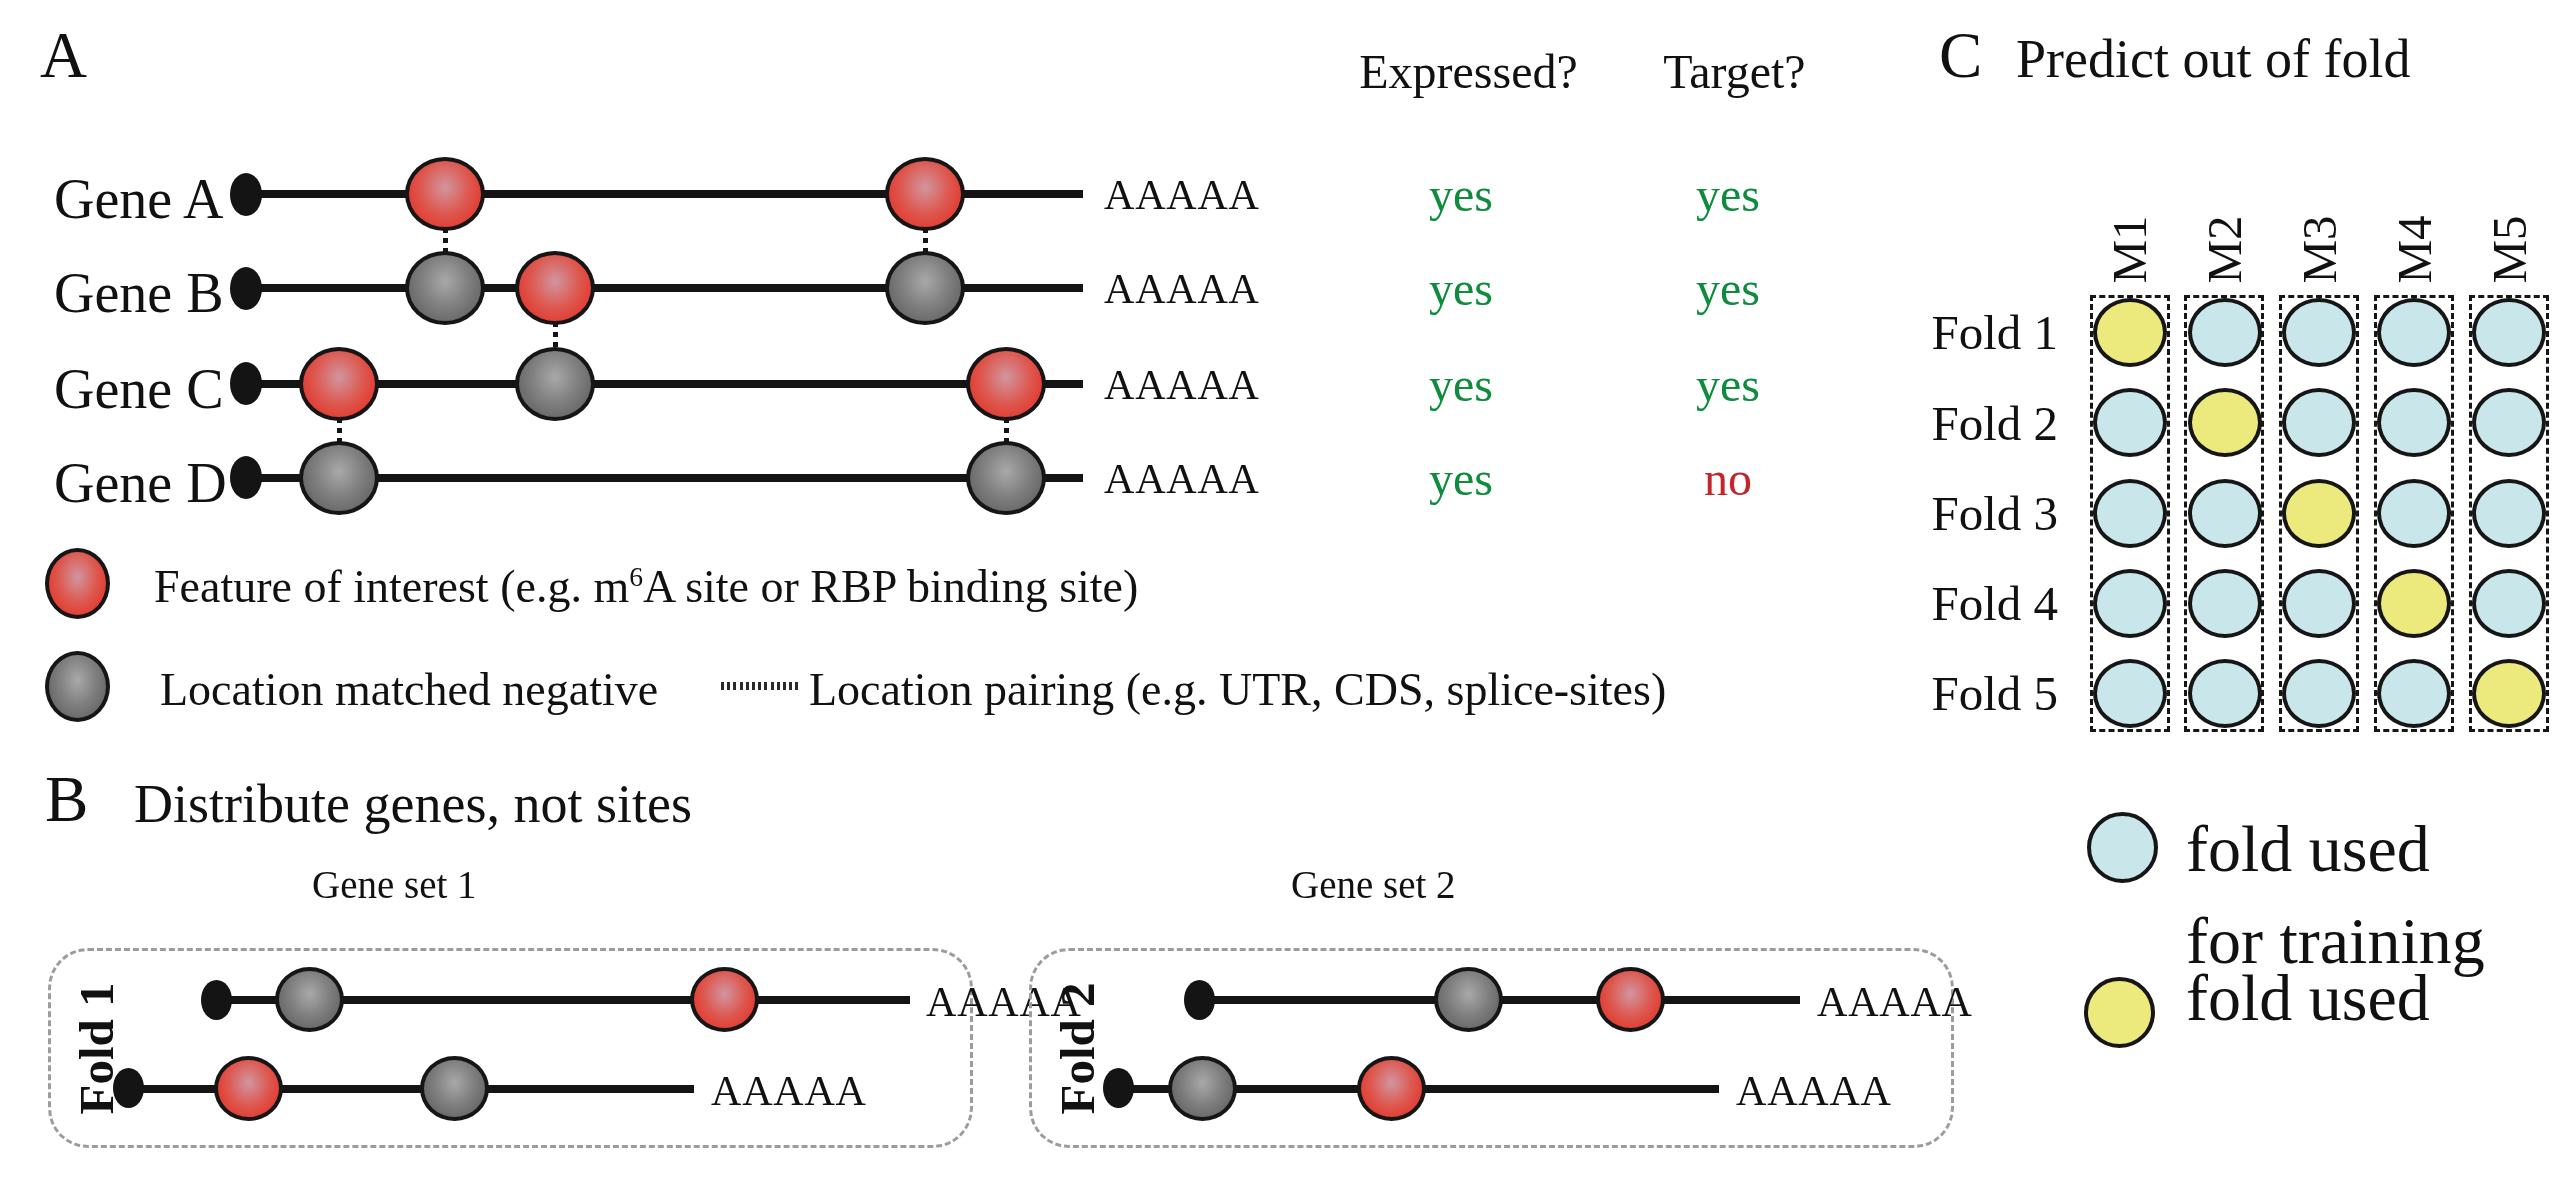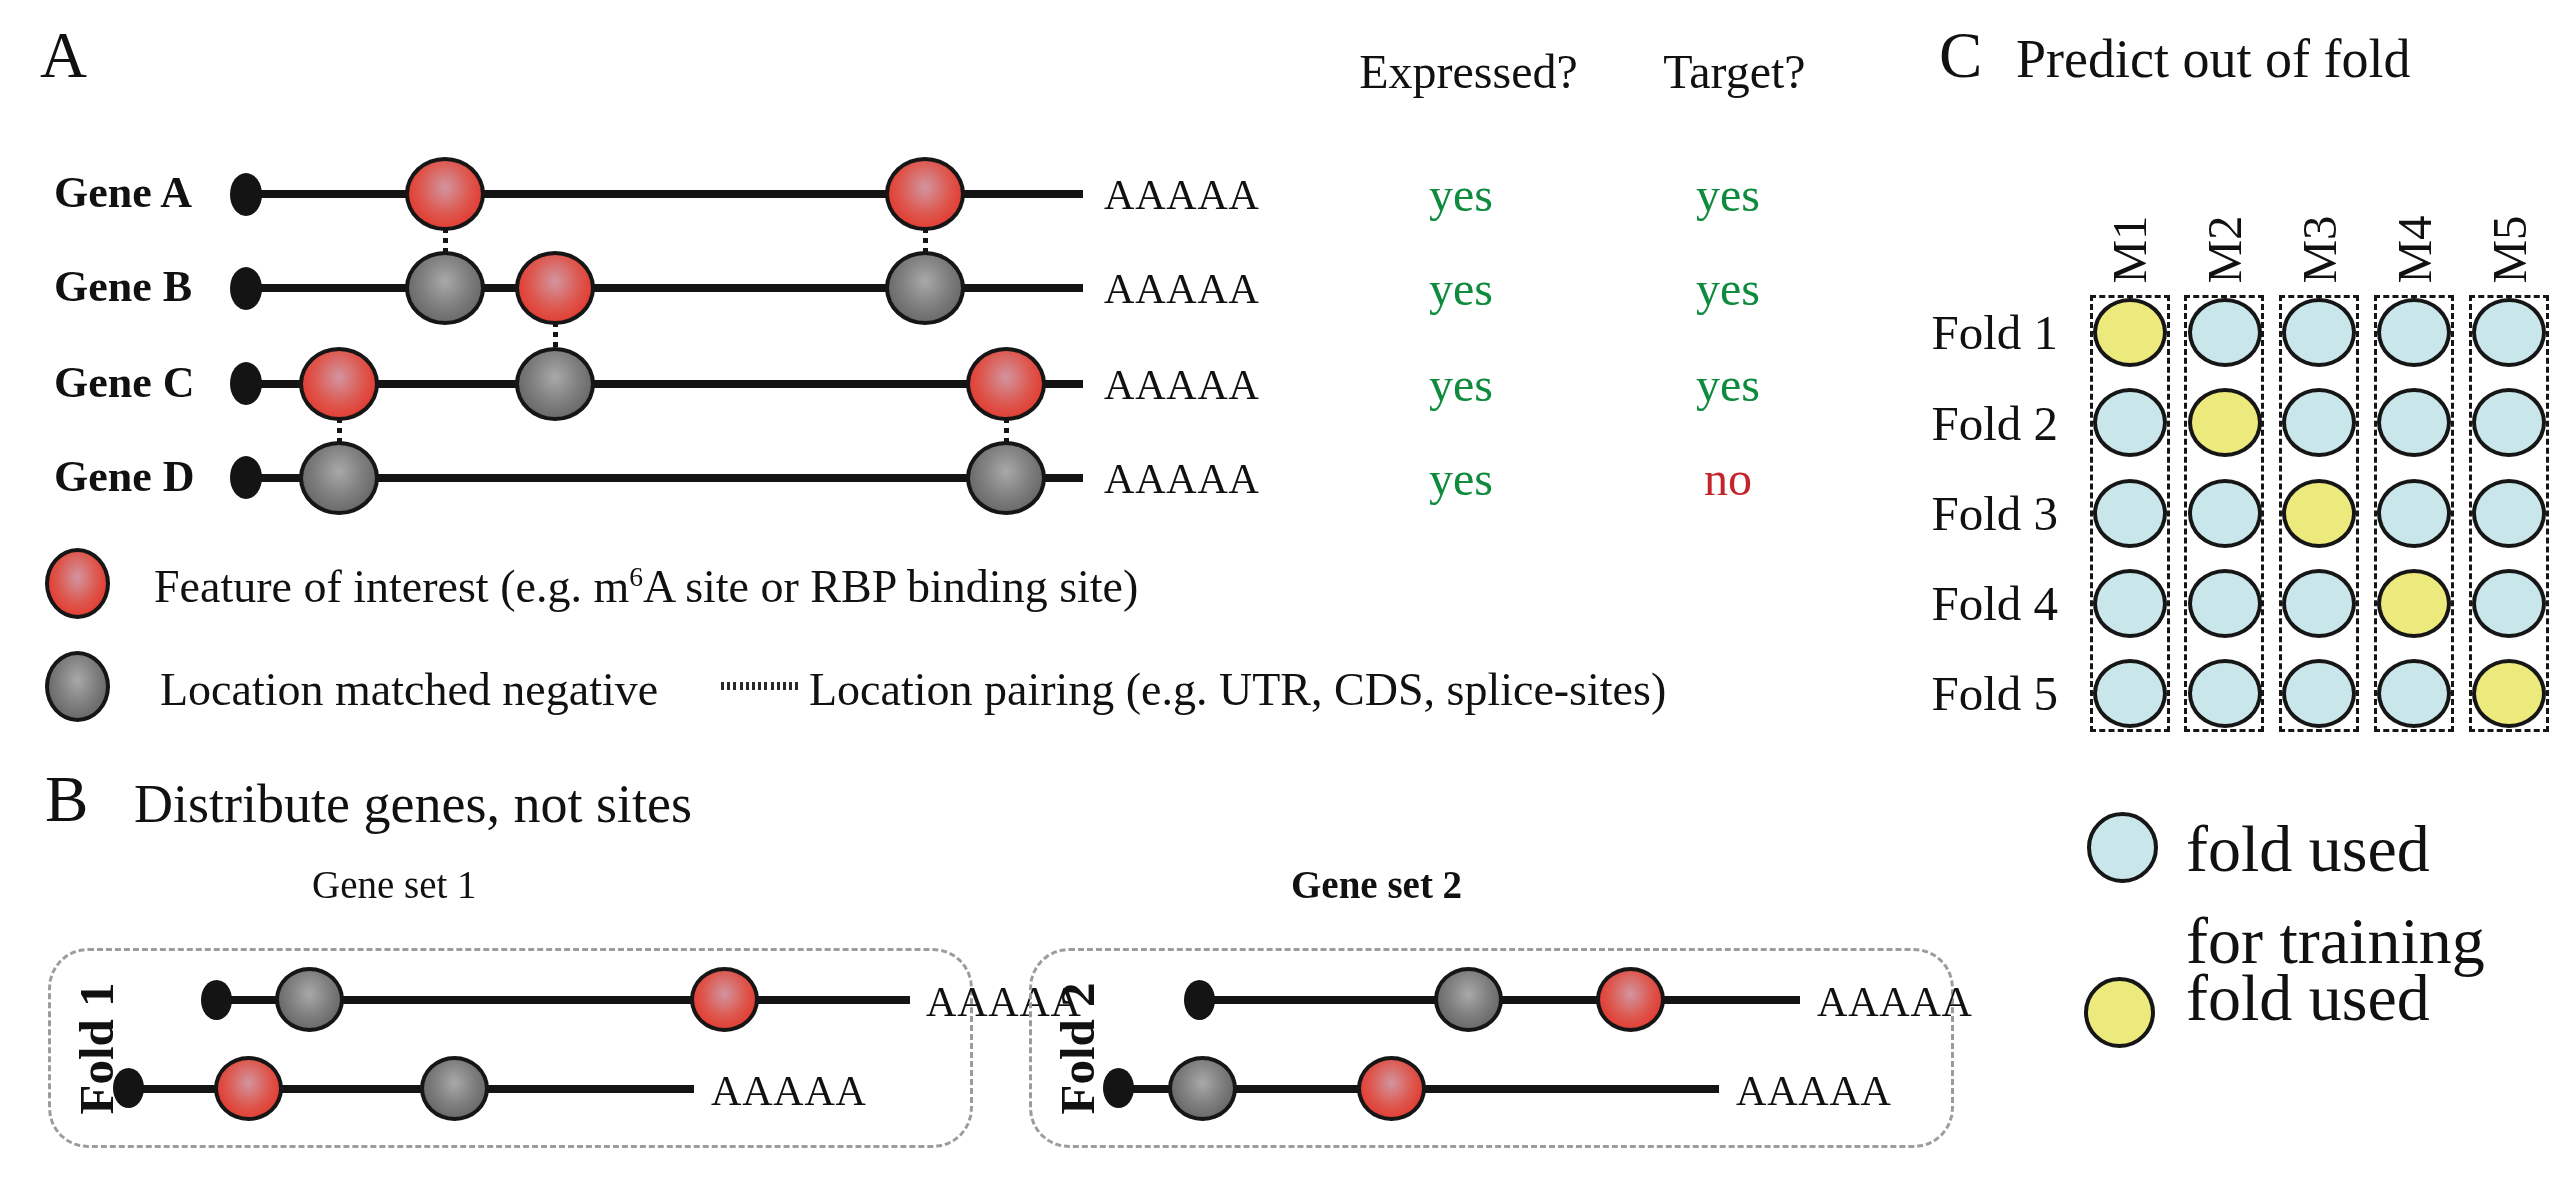--- a/index.html
+++ b/index.html
@@ -3,21 +3,21 @@
 <meta charset="utf-8">
 <style>
   html,body{margin:0;padding:0;background:#ffffff;}
   #canvas{
     position:relative;width:2576px;height:1182px;background:#ffffff;
     font-family:"Liberation Serif","DejaVu Serif",serif;color:#111;overflow:hidden;
   }
   .abs{position:absolute;}
   .panel-letter{font-size:65px;line-height:1;}
   .panel-title{font-size:54px;line-height:1;}
-  .gene-label{font-size:44px;line-height:1;white-space:nowrap;font-weight:bold;}
+  .gene-label{font-size:56px;line-height:1;white-space:nowrap;}
   .gene-line{background:#141414;height:7.7px;}
   .start-dot{background:#141414;border-radius:50%;}
   .tail{font-size:42px;line-height:1;white-space:nowrap;letter-spacing:0.8px;}
   .site{box-sizing:border-box;border:4.6px solid #161616;border-radius:50%;}
   .site.feature{background:radial-gradient(ellipse at 50% 40%, #d295a0 0%, #dd584f 48%, #e23a30 78%, #d93329 100%);}
   .site.negative{background:radial-gradient(ellipse at 50% 40%, #a9a9a9 0%, #808080 45%, #565656 100%);}
   .connector{width:4.6px;background:repeating-linear-gradient(180deg,#141414 0 5.4px,transparent 5.4px 10px);}
   .hdr{font-size:48px;line-height:1;text-align:center;}
   .val{font-size:48px;line-height:1;text-align:center;}
   .val.yes{color:#0f8b3e;}
@@ -111,21 +111,21 @@
       <div class="abs gene-line" style="left: 216px; top: 996px; width: 694px;"></div>
       <div class="abs start-dot" style="left: 201px; top: 980px; width: 31px; height: 40px;"></div>
       <div class="abs tail" style="left: 926px; top: 981px;">AAAAA</div>
       <div class="abs site negative" style="left: 275px; top: 967px; width: 69px; height: 65px;"></div>
       <div class="abs site feature" style="left: 690px; top: 967px; width: 69px; height: 65px;"></div>
       <div class="abs gene-line" style="left: 127px; top: 1085px; width: 567px;"></div>
       <div class="abs start-dot" style="left: 113px; top: 1068px; width: 31px; height: 40px;"></div>
       <div class="abs tail" style="left: 711px; top: 1070px;">AAAAA</div>
       <div class="abs site feature" style="left: 214px; top: 1056px; width: 69px; height: 65px;"></div>
       <div class="abs site negative" style="left: 420px; top: 1056px; width: 69px; height: 65px;"></div>
-      <div class="abs set-title" style="left: 1291px; top: 865px; width: 385px; font-weight: bold;">Gene set 2</div>
+      <div class="abs set-title" style="left: 1291px; top: 865px; width: 385px;">Gene set 2</div>
       <div class="abs dash-box" style="left: 1029px; top: 948px; width: 925px; height: 200px;"></div>
       <div class="abs fold-rot" style="left: 1040px; top: 963px; width: 74px; height: 170px;">
         <span>Fold 2</span>
       </div>
       <div class="abs gene-line" style="left: 1199px; top: 996px; width: 601px;"></div>
       <div class="abs start-dot" style="left: 1184px; top: 980px; width: 31px; height: 40px;"></div>
       <div class="abs tail" style="left: 1817px; top: 981px;">AAAAA</div>
       <div class="abs site negative" style="left: 1434px; top: 967px; width: 69px; height: 65px;"></div>
       <div class="abs site feature" style="left: 1596px; top: 967px; width: 69px; height: 65px;"></div>
       <div class="abs gene-line" style="left: 1118px; top: 1085px; width: 601px;"></div>

